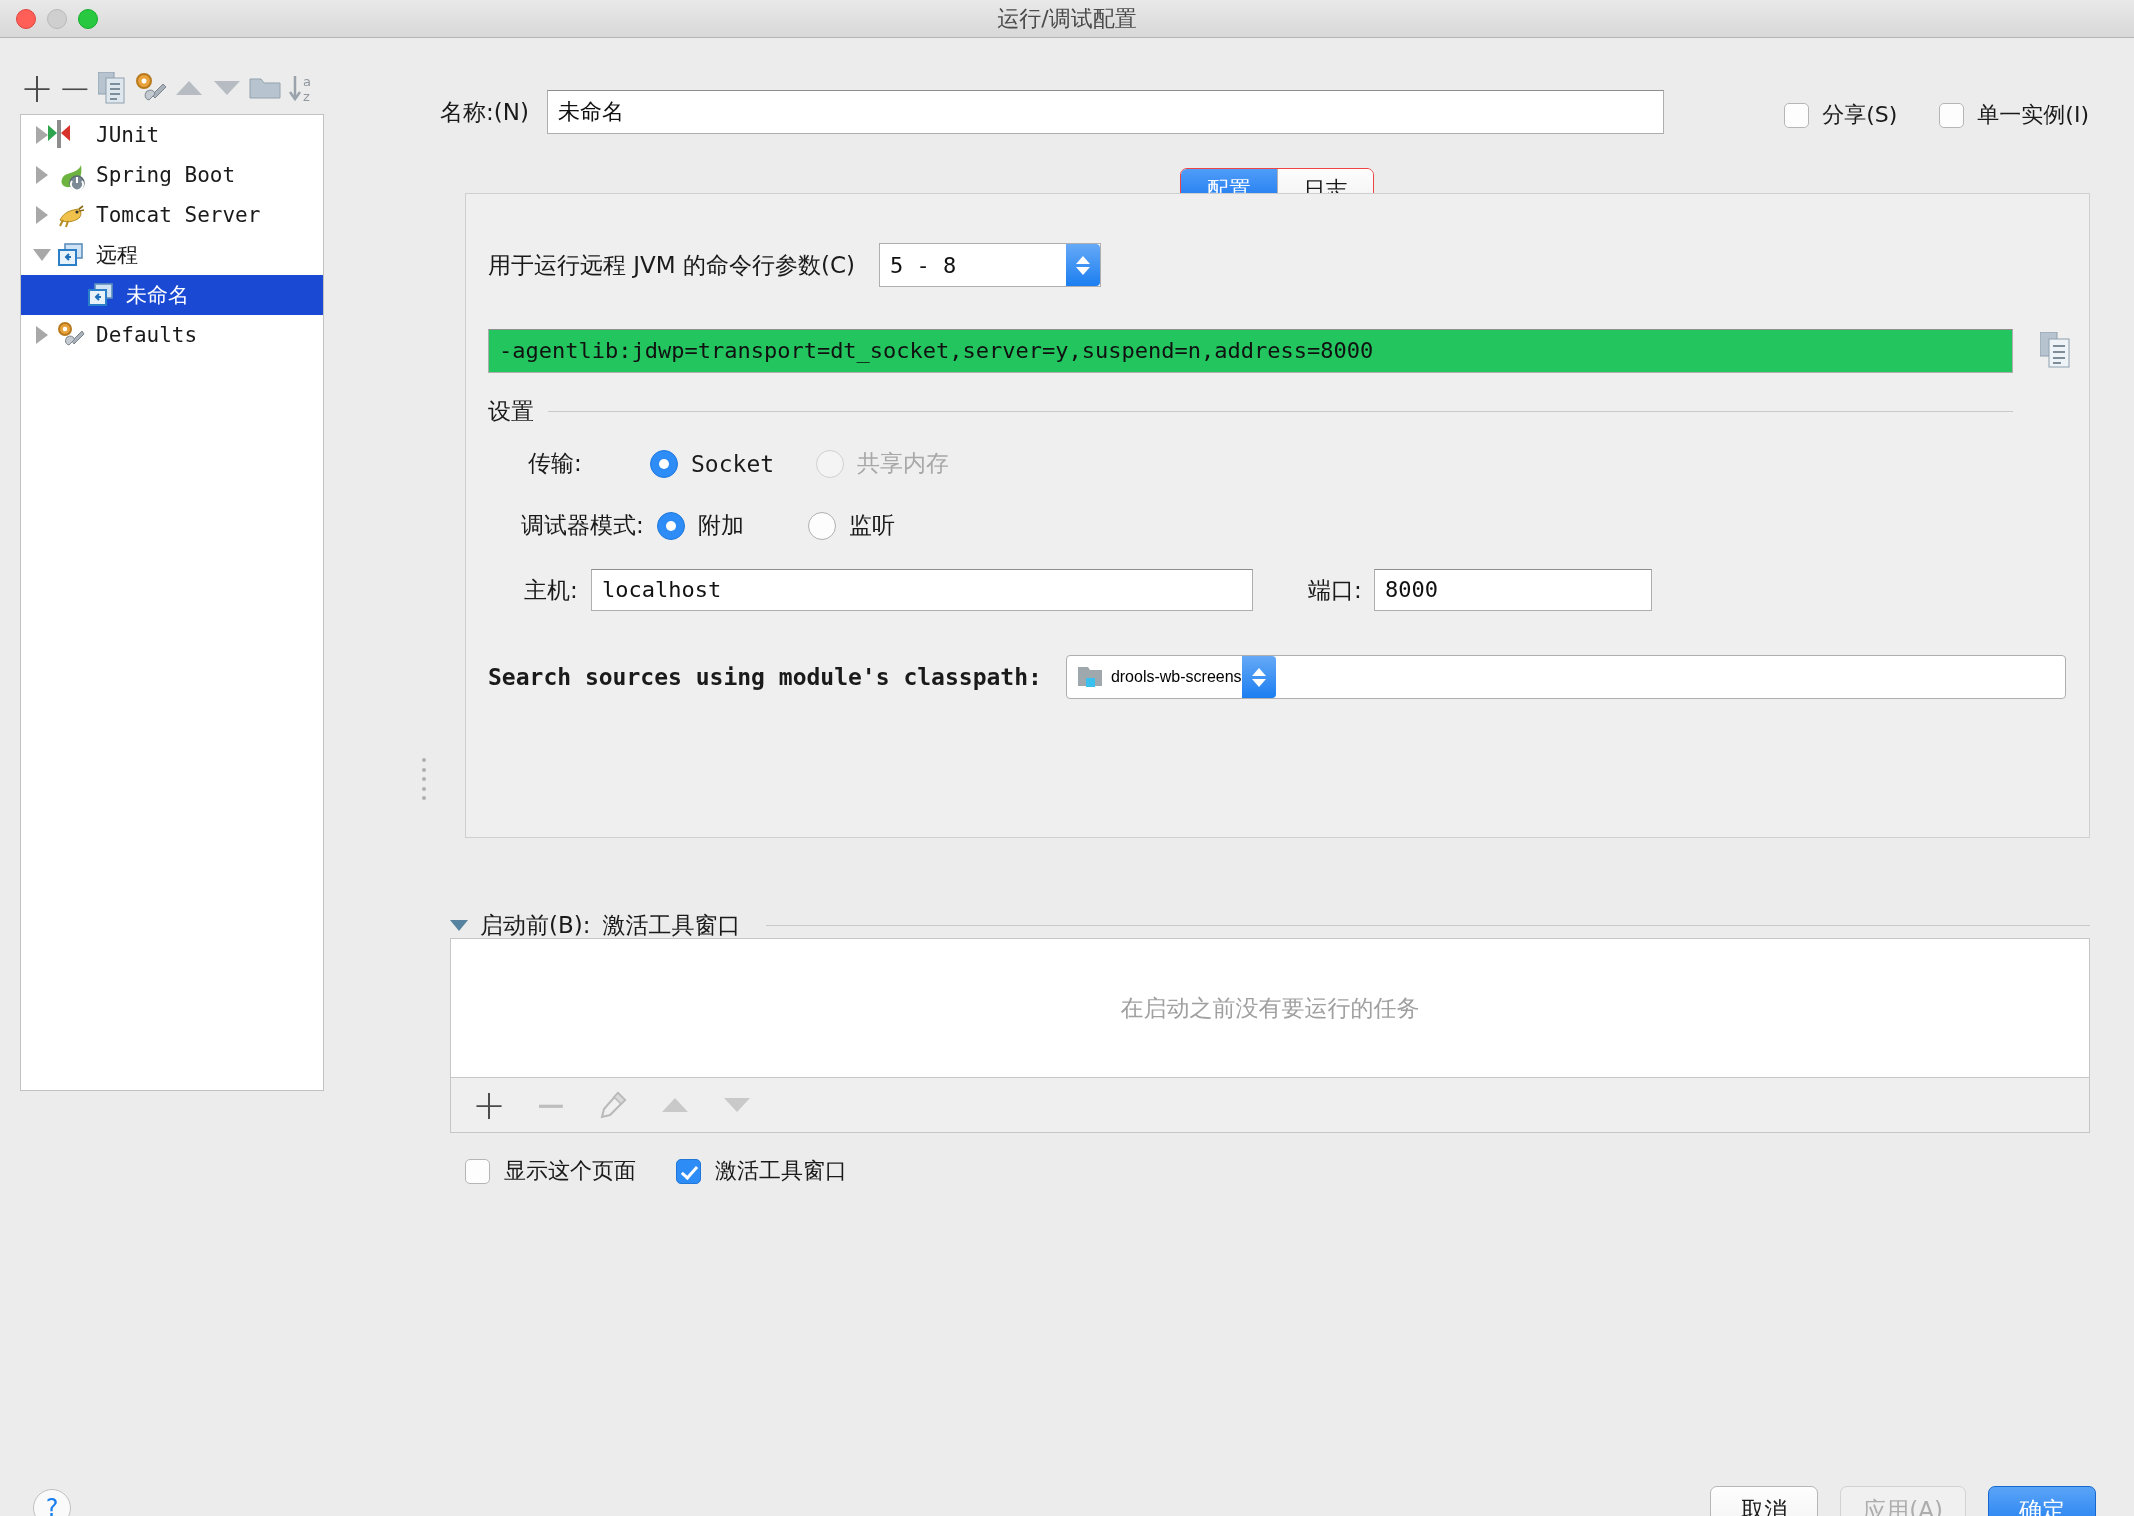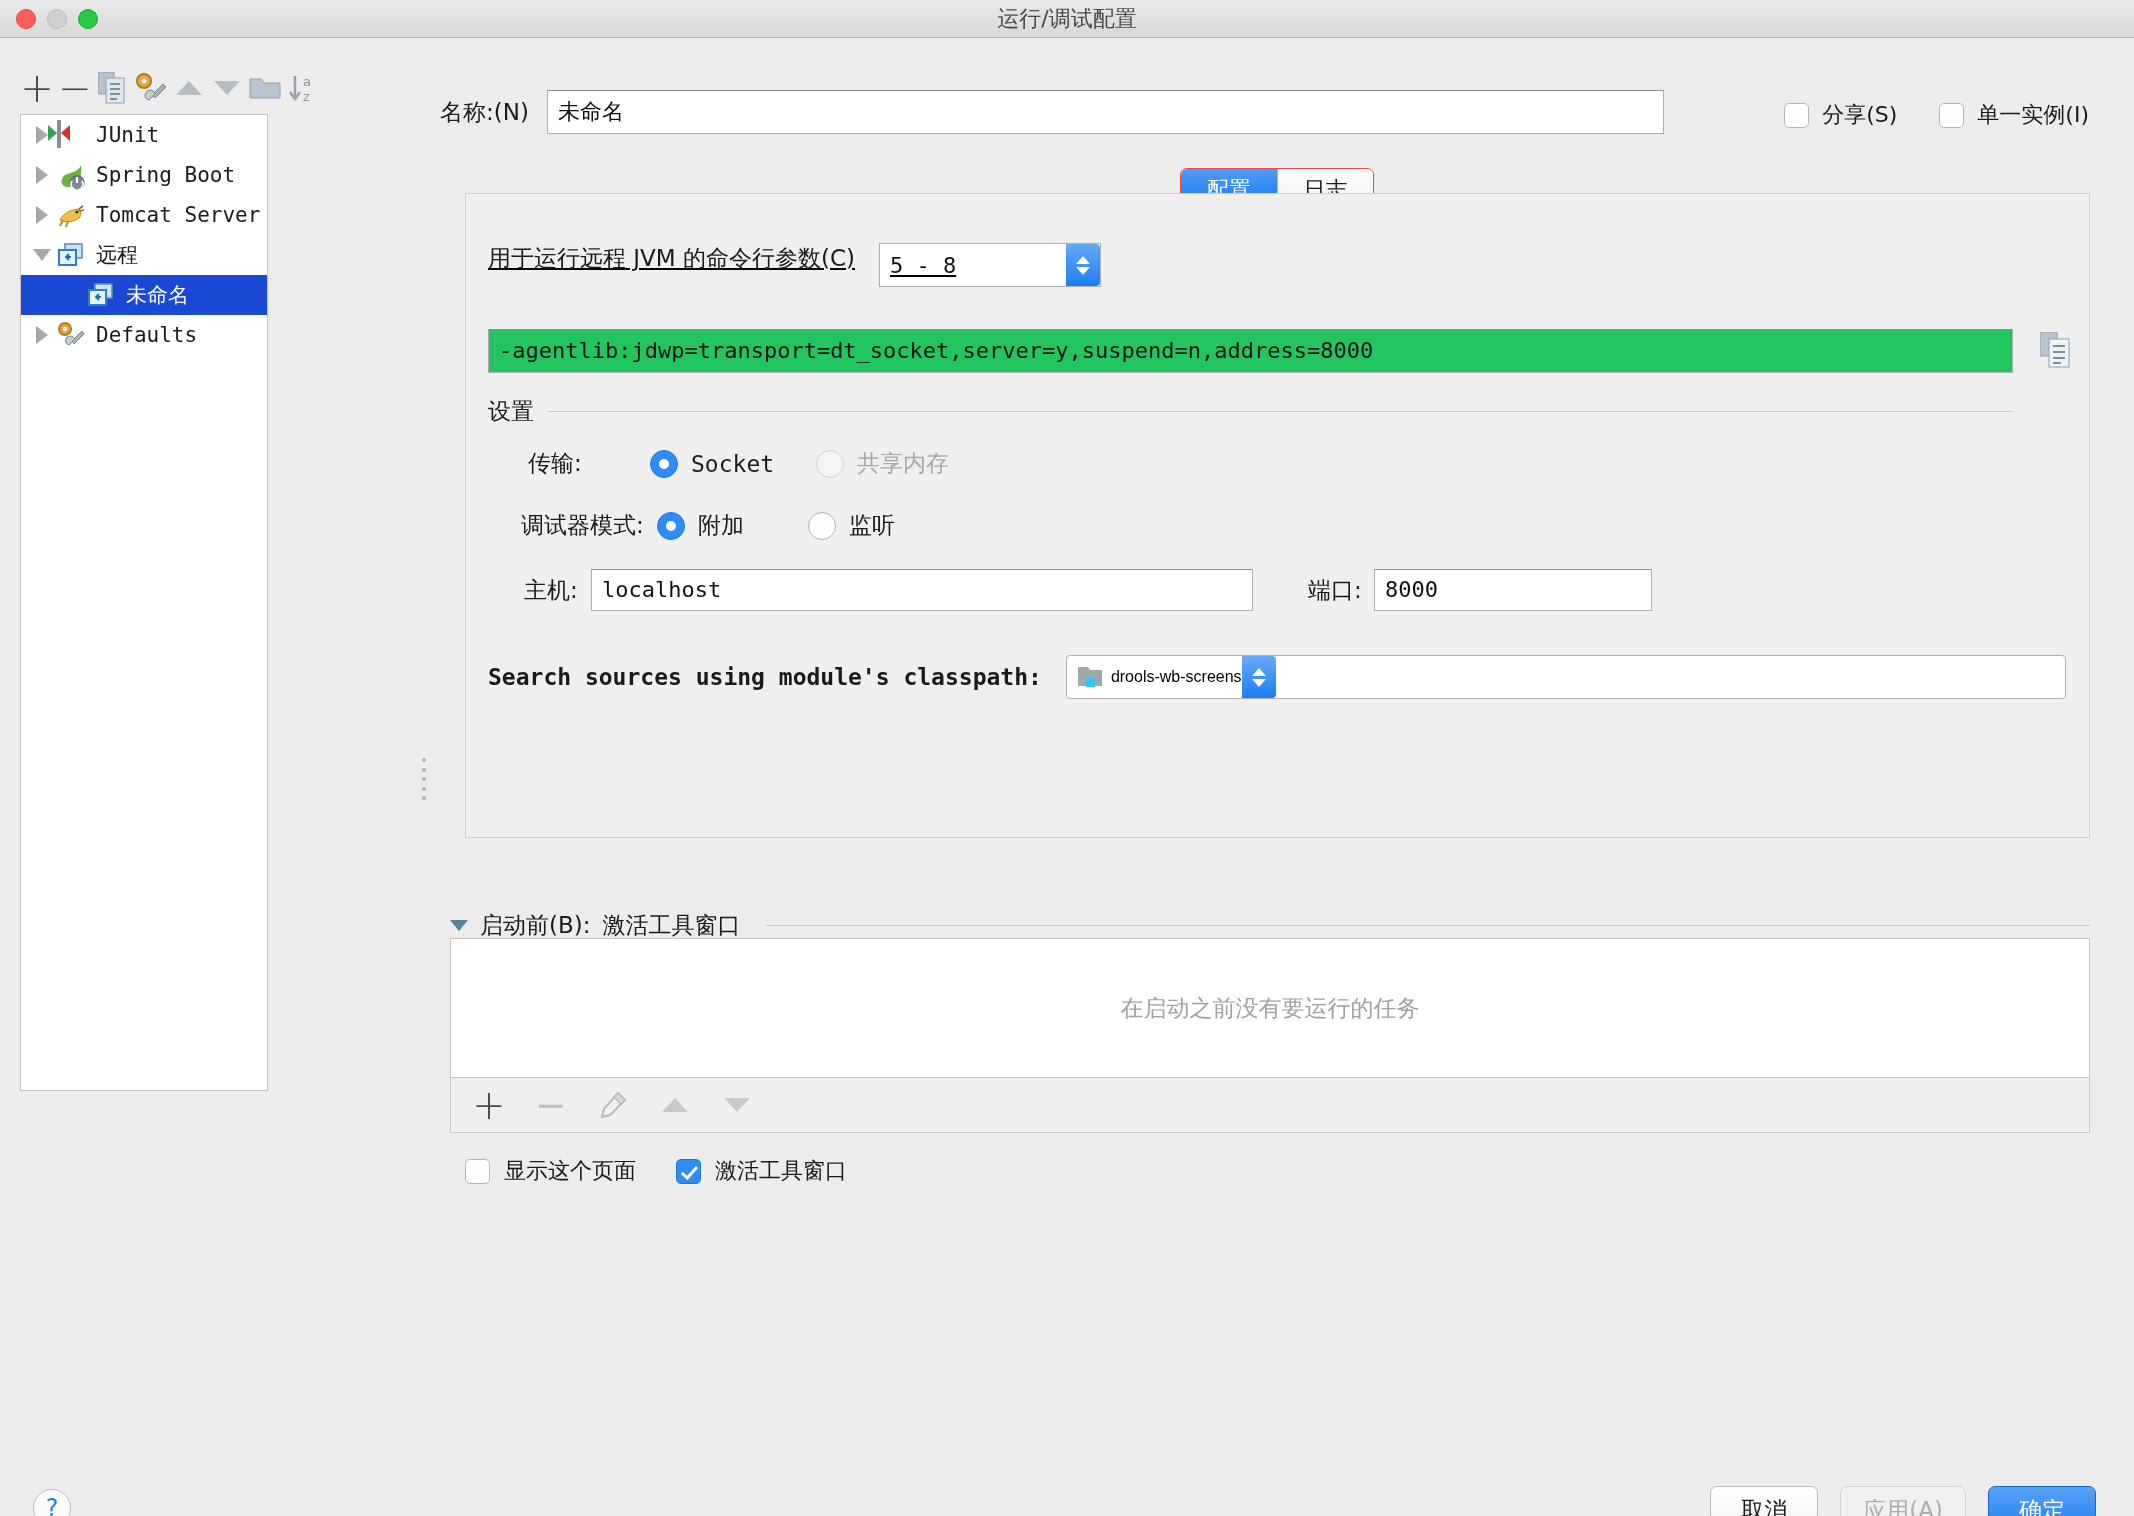--- a/index.html
+++ b/index.html
@@ -49,21 +49,21 @@
   .glyph-plus { font-size: 40px; color: #4a4a4a; line-height: 1; font-weight: 300;
       font-family: "DejaVu Sans", sans-serif; }
   .glyph-minus { font-size: 40px; color: #4a4a4a; line-height: 1; font-weight: 300;
       font-family: "DejaVu Sans", sans-serif; }
   .glyph-tri-up { width:0;height:0;border-left:13px solid transparent;border-right:13px solid transparent;border-bottom:14px solid #b6bcc2; }
   .glyph-tri-down { width:0;height:0;border-left:13px solid transparent;border-right:13px solid transparent;border-top:14px solid #b6bcc2; }
 
   
   .tree-panel {
     position: absolute; left: 20px; top: 76px;
-    width: 248px; height: 977px;
+    width: 304px; height: 977px;
     background: #ffffff;
     border: 1px solid #c2c2c2;
     overflow: hidden;
   }
   .tree-row {
     display: flex; align-items: center;
     height: 40px; padding-left: 6px;
     font-size: 21px; color: #1a1a1a;
     font-family: "DejaVu Sans Mono", monospace;
     white-space: nowrap;
@@ -144,21 +144,21 @@
 
   
   .config-panel {
     position: absolute; left: 465px; top: 155px;
     width: 1625px; height: 645px;
     background: #efefef; border: 1px solid #cfcfcf;
   }
 
   .row-jvm {
     position: absolute; left: 488px; top: 205px;
-    display: flex; gap: 24px; text-decoration: underline;
+    display: flex; align-items: center; gap: 24px;
   }
   .lbl-cjk { font-size: 23px; color: #1a1a1a; font-family: "DejaVu Sans", sans-serif; }
   .lbl-mono { font-size: 23px; color: #1a1a1a; font-family: "DejaVu Sans Mono", monospace; }
 
   .combo {
     height: 44px; background: #fff; border: 1px solid #aeaeae;
     display: flex; align-items: center; position: relative;
   }
   .combo .cval {
     padding: 0 10px; font-size: 22px; color: #111;

